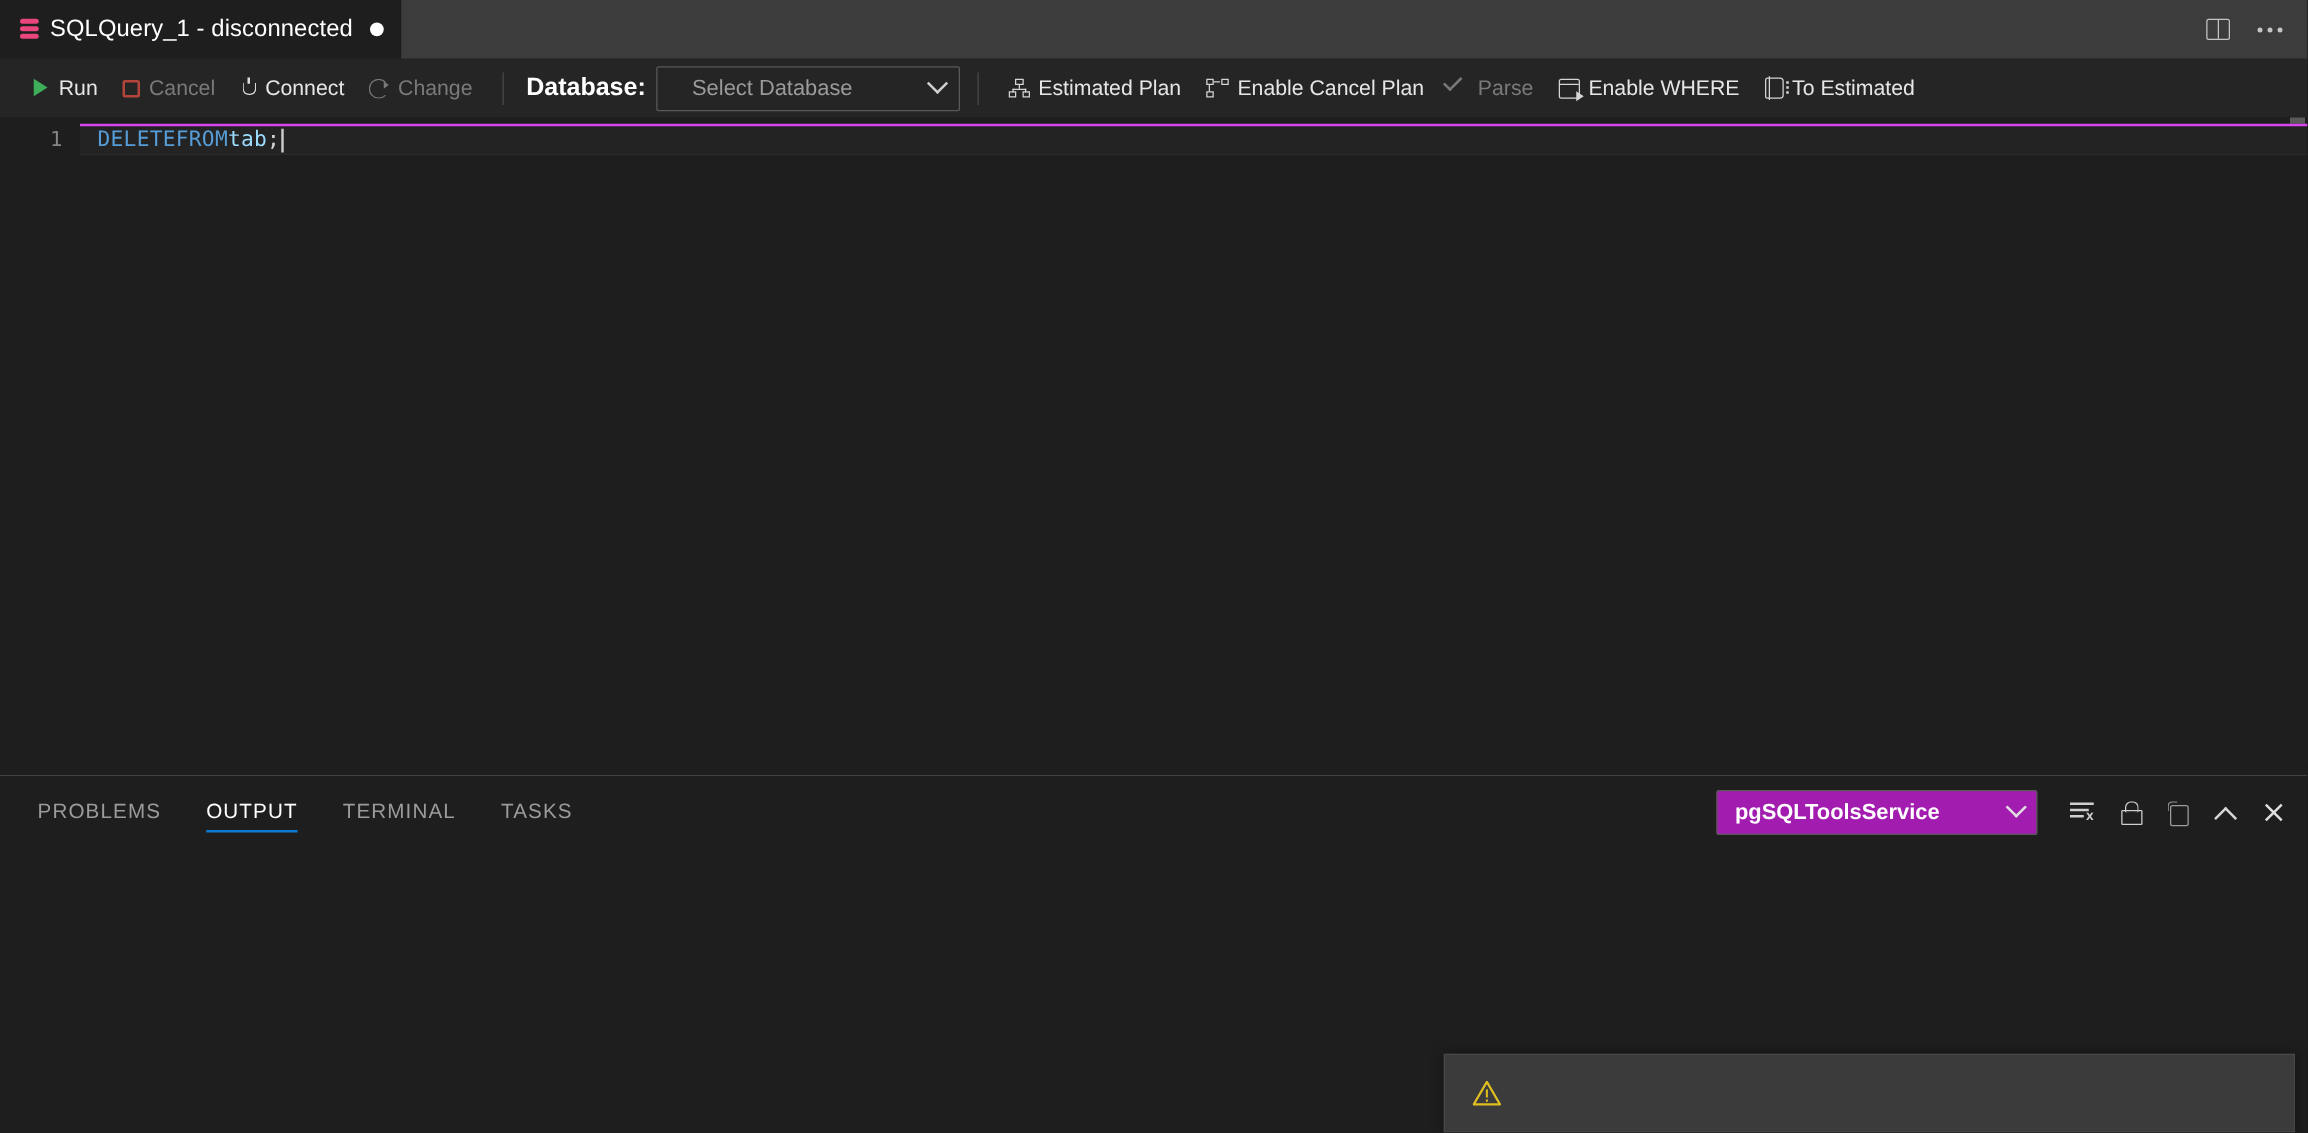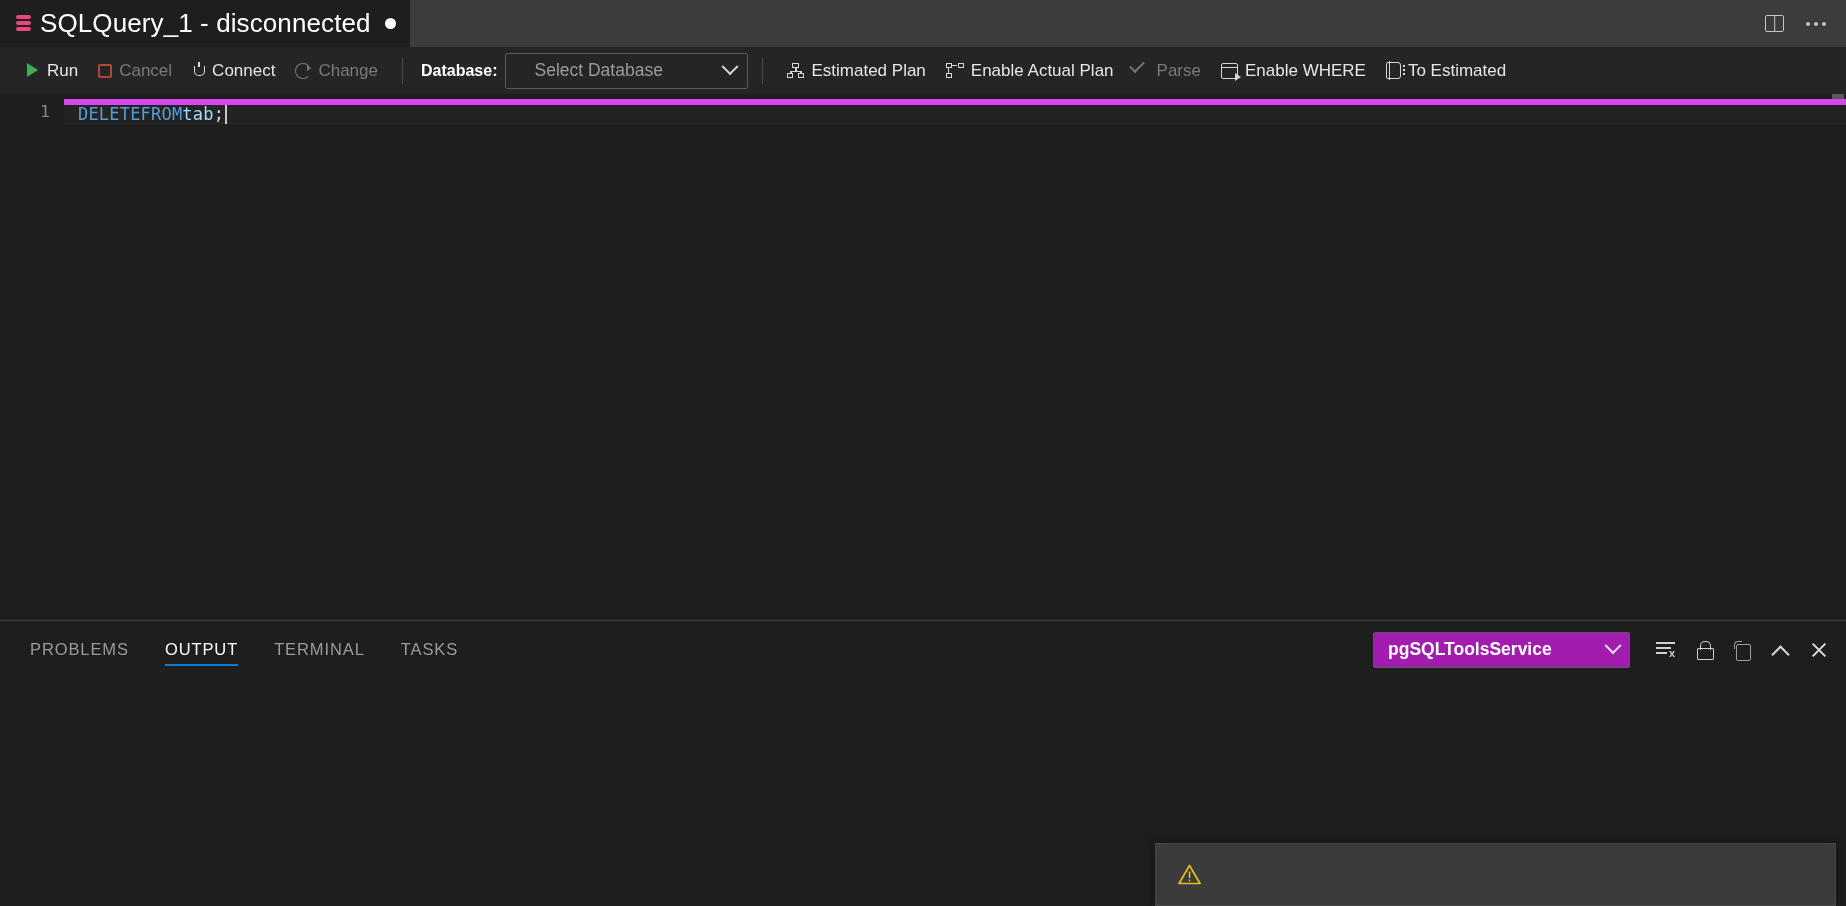--- a/index.html
+++ b/index.html
@@ -24,21 +24,21 @@
     font-size: 19px; white-space: nowrap;
     position: relative;
   }
   .tab .dbicon { width: 15px; height: 17px; position: relative; flex: 0 0 auto; }
   .tab .dbicon span {
     position: absolute; left: 0; width: 15px; height: 4px; border-radius: 2px; background: #e8467c;
   }
   .tab .dbicon span:nth-child(1) { top: 0px; }
   .tab .dbicon span:nth-child(2) { top: 6px; }
   .tab .dbicon span:nth-child(3) { top: 12px; }
-  .tab-title { font-size: 26px; letter-spacing: .1px; }
+  .tab-title { font-size: 19px; letter-spacing: .1px; }
   .tab-dirty { width: 11px; height: 11px; border-radius: 50%; background: #ffffff; margin-left: 5px; }
 
   .tabbar-right {
     position: absolute; right: 0; top: 0; height: 47px;
     display: flex; align-items: center; gap: 22px; padding-right: 20px;
   }
   .tb-icon { color: #cfcfcf; display: flex; align-items: center; justify-content: center; }
   .split-ic { width: 19px; height: 17px; border: 1.6px solid #c5c5c5; border-radius: 2px; position: relative; }
   .split-ic::after { content:""; position: absolute; left: 50%; top: 0; bottom: 0; width: 1.6px; background: #c5c5c5; transform: translateX(-50%); }
   .dots { display: flex; gap: 4px; }
@@ -66,21 +66,21 @@
   .ic-connect::before {
     content: ""; position: absolute; left: 2px; top: 4px; width: 9px; height: 9px;
     border: 1.6px solid #dcdcdc; border-radius: 0 0 5px 5px; border-top: none;
   }
   .ic-connect::after {
     content: ""; position: absolute; left: 6px; top: 0px; width: 1.6px; height: 5px; background: #dcdcdc;
   }
   .ic-change { width: 16px; height: 16px; border: 1.8px solid #7a7a7a; border-radius: 50%; border-right-color: transparent; position: relative; }
   .ic-change::after { content:""; position:absolute; right:-1px; top:1px; width:0;height:0;border-left:4px solid #7a7a7a;border-top:3px solid transparent;border-bottom:3px solid transparent;}
 
-  .db-label { font-size: 16px; font-weight: bold; color: #ffffff; padding-left: 4px; text-align: right; }
+  .db-label { font-size: 20px; font-weight: bold; color: #ffffff; padding-left: 4px; text-align: right; }
   .db-select {
     margin-left: 8px; width: 243px; height: 36px;
     background: #252526; border: 1px solid #5a5a5a; border-radius: 2px;
     display: flex; align-items: center; justify-content: space-between;
     padding: 0 11px 0 28px; color: #9b9b9b; font-size: 17.5px;
   }
   .chev { width: 12px; height: 12px; border-right: 2px solid #d0d0d0; border-bottom: 2px solid #d0d0d0; transform: rotate(45deg) translate(-3px,-3px); }
 
   .ic-estplan { width: 17px; height: 15px; position: relative; }
   .ic-estplan i { position: absolute; border: 1.5px solid #d5d5d5; display: block; }
@@ -126,21 +126,21 @@
     position: absolute; left: 0; top: 5px; width: 1846px; height: 25px;
     display: flex; align-items: center;
   }
   .line-num {
     width: 64px; text-align: right; padding-right: 14px;
     color: #868686; font-family: "DejaVu Sans Mono", monospace; font-size: 16.5px;
   }
   .line-content {
     flex: 1; height: 25px; display: flex; align-items: center;
     background: #232323;
-    border-top: 6px solid #d946ef; border-bottom: 1px solid #2a2a2a;
+    border-top: 2px solid #d946ef; border-bottom: 1px solid #2a2a2a;
     padding-left: 14px;
     font-family: "DejaVu Sans Mono", monospace; font-size: 17px; letter-spacing: .2px;
   }
   .kw { color: #569cd6; }
   .ident { color: #9cdcfe; }
   .punc { color: #d4d4d4; }
   .caret { display: inline-block; width: 2px; height: 19px; background: #c8c8c8; margin-left: 1px; }
   .editor-scroll {
     position: absolute; right: 2px; top: 0; width: 12px; height: 8px; background: #5a5a5a;
   }
@@ -276,21 +276,21 @@
       <span class="tb-label">Estimated Plan</span>
     </div>
     <div class="tb-item">
       <span class="ic-actplan">
           <i></i>
           <i></i>
           <i></i>
           <u></u>
           <u></u>
         </span>
-      <span class="tb-label">Enable Actual Plan</span>
+      <span class="tb-label">Enable Cancel Plan</span>
     </div>
     <div class="tb-item disabled">
       <span class="ic-parse"></span>
       <span class="tb-label">Parse</span>
     </div>
     <div class="tb-item">
       <span class="ic-sqlcmd"></span>
       <span class="tb-label">Enable WHERE</span>
     </div>
     <div class="tb-item">

